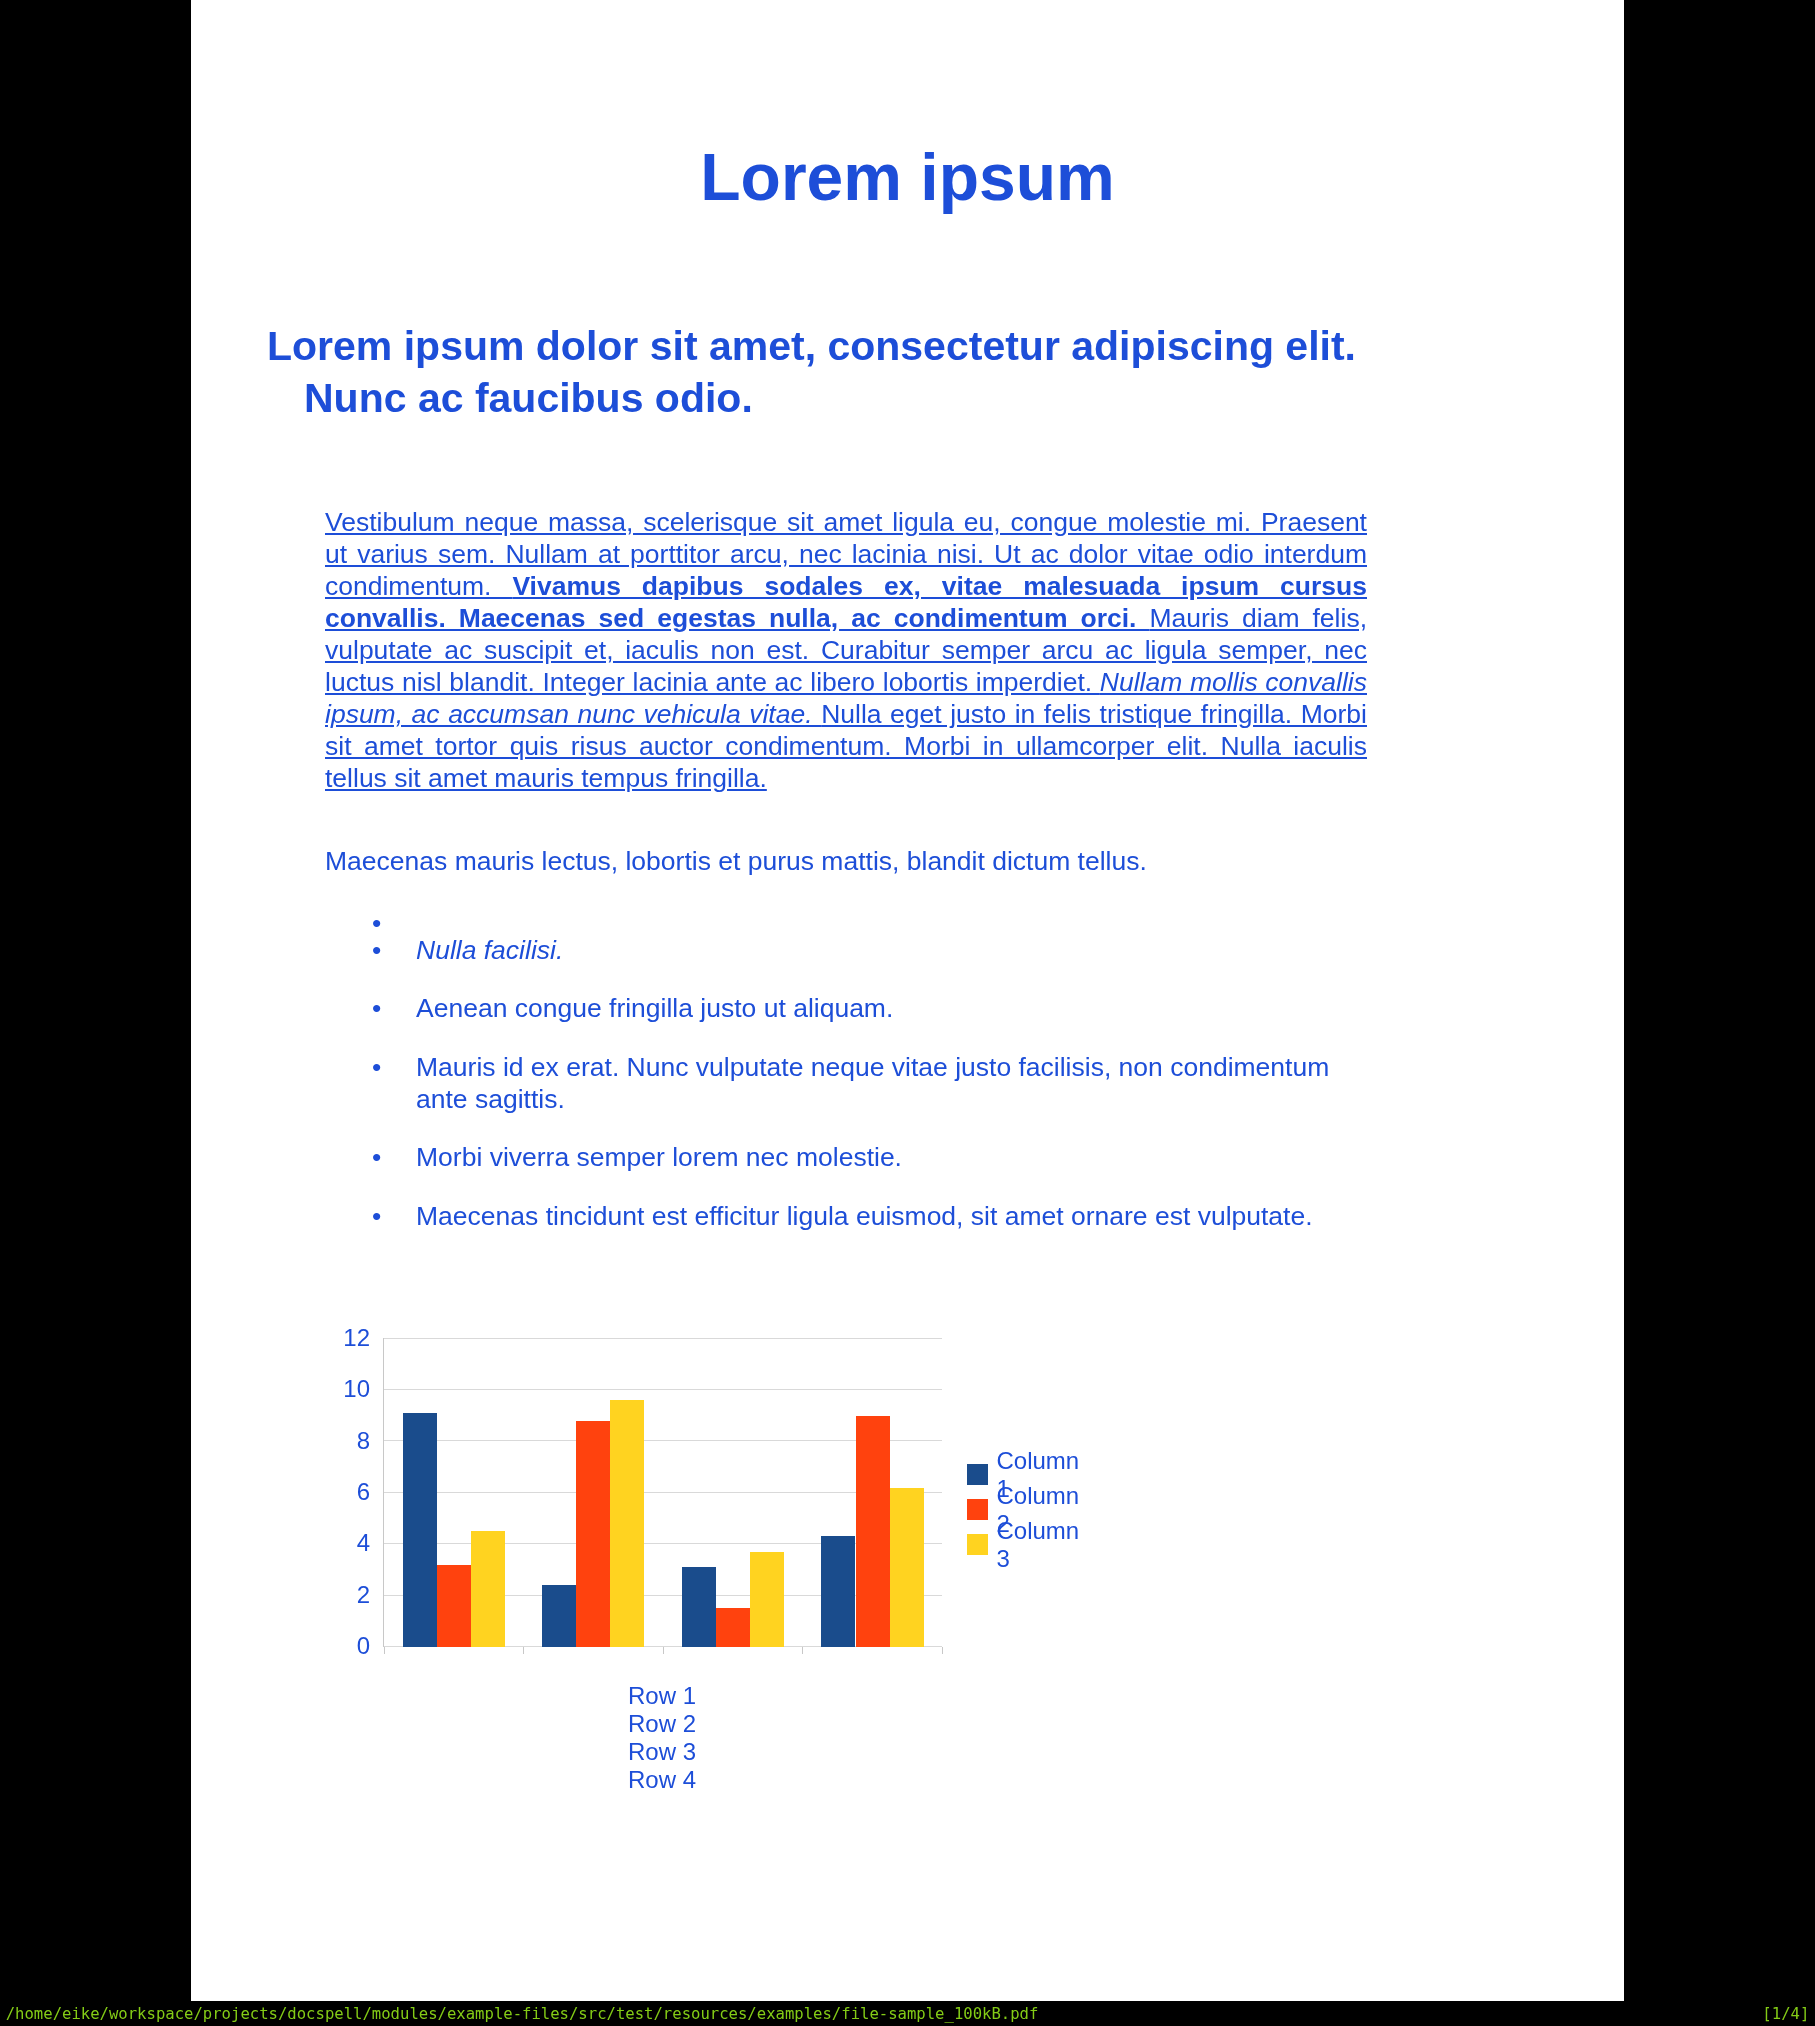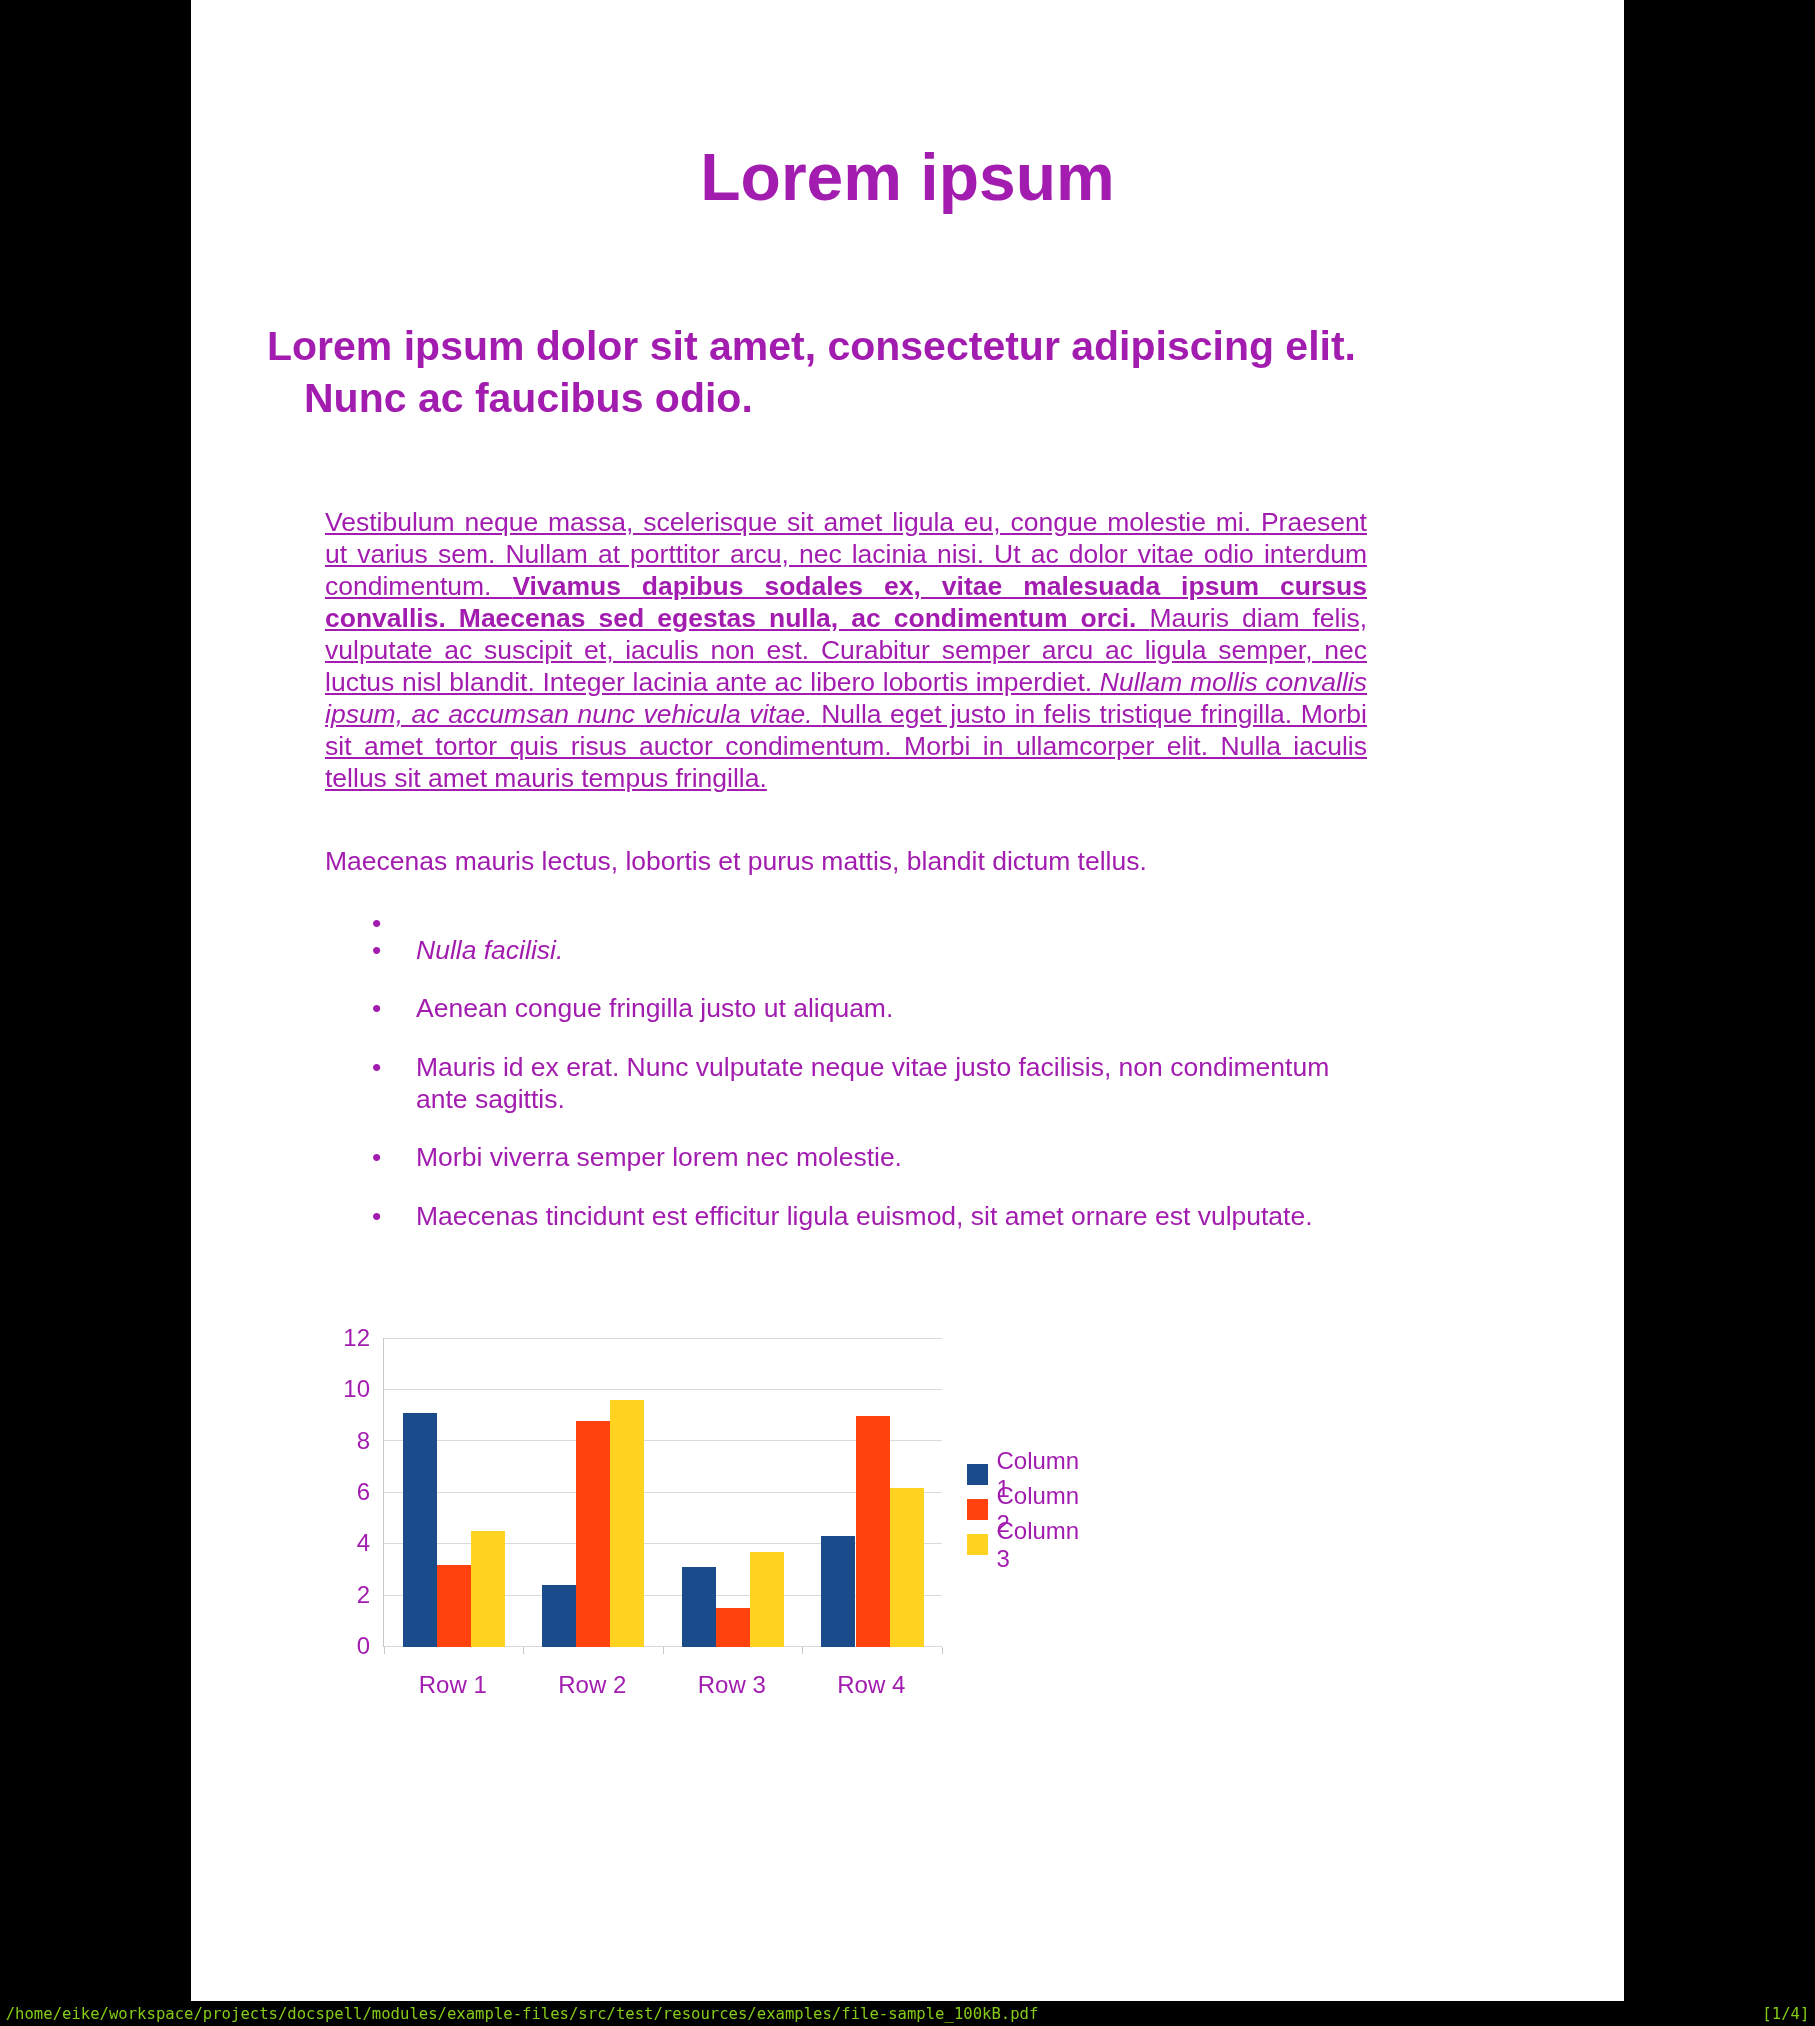--- a/index.html
+++ b/index.html
@@ -6,21 +6,21 @@
   body{
     width:1815px;height:2026px;
     background:#000;
     position:relative;
     font-family:"Liberation Sans", sans-serif;
     overflow:hidden;
   }
   .viewer{position:absolute;inset:0;}
   .page{
     position:absolute;left:191px;top:0;width:1433px;height:2001px;
-    background:#fff;color:#a21caf;
+    background:#fff;color:#1d4ed8;
   }
   .doc-title{
     position:absolute;top:138px;left:0;width:100%;
     text-align:center;font-size:66px;font-weight:bold;line-height:79px;
     letter-spacing:0px;
   }
   .heading{
     position:absolute;top:320px;left:76px;
     font-size:41px;font-weight:bold;line-height:52px;white-space:nowrap;
   }
@@ -53,21 +53,21 @@
     border-left:0.9px solid #c8c8c8;
   }
   .gridline{position:absolute;left:0;width:100%;height:0.9px;background:#d9d9d9;}
   .ylab{
     position:absolute;right:572px;width:57px;text-align:right;
     line-height:24px;
   }
   .bar{position:absolute;bottom:0;width:34px;}
   .tick{position:absolute;top:309px;width:0.9px;height:6.6px;background:#c8c8c8;}
   .xlabels{
-    position:absolute;top:333px;left:0;width:558px;display:flex;
+    position:absolute;top:344px;left:0;width:558px;display:flex;flex-direction:column;
   }
   .xlabels div{flex:1;text-align:center;}
   .legend{position:absolute;left:584px;top:119px;}
   .legend-item{display:flex;align-items:center;height:35px;}
   .legend-swatch{width:21px;height:21px;margin-right:8.5px;flex:0 0 auto;}
   
   .statusbar{
     position:absolute;left:0;top:2001px;width:1815px;height:25.6px;
     background:#000;color:#84cc16;
     font-family:"DejaVu Sans Mono", monospace;font-size:15.6px;

